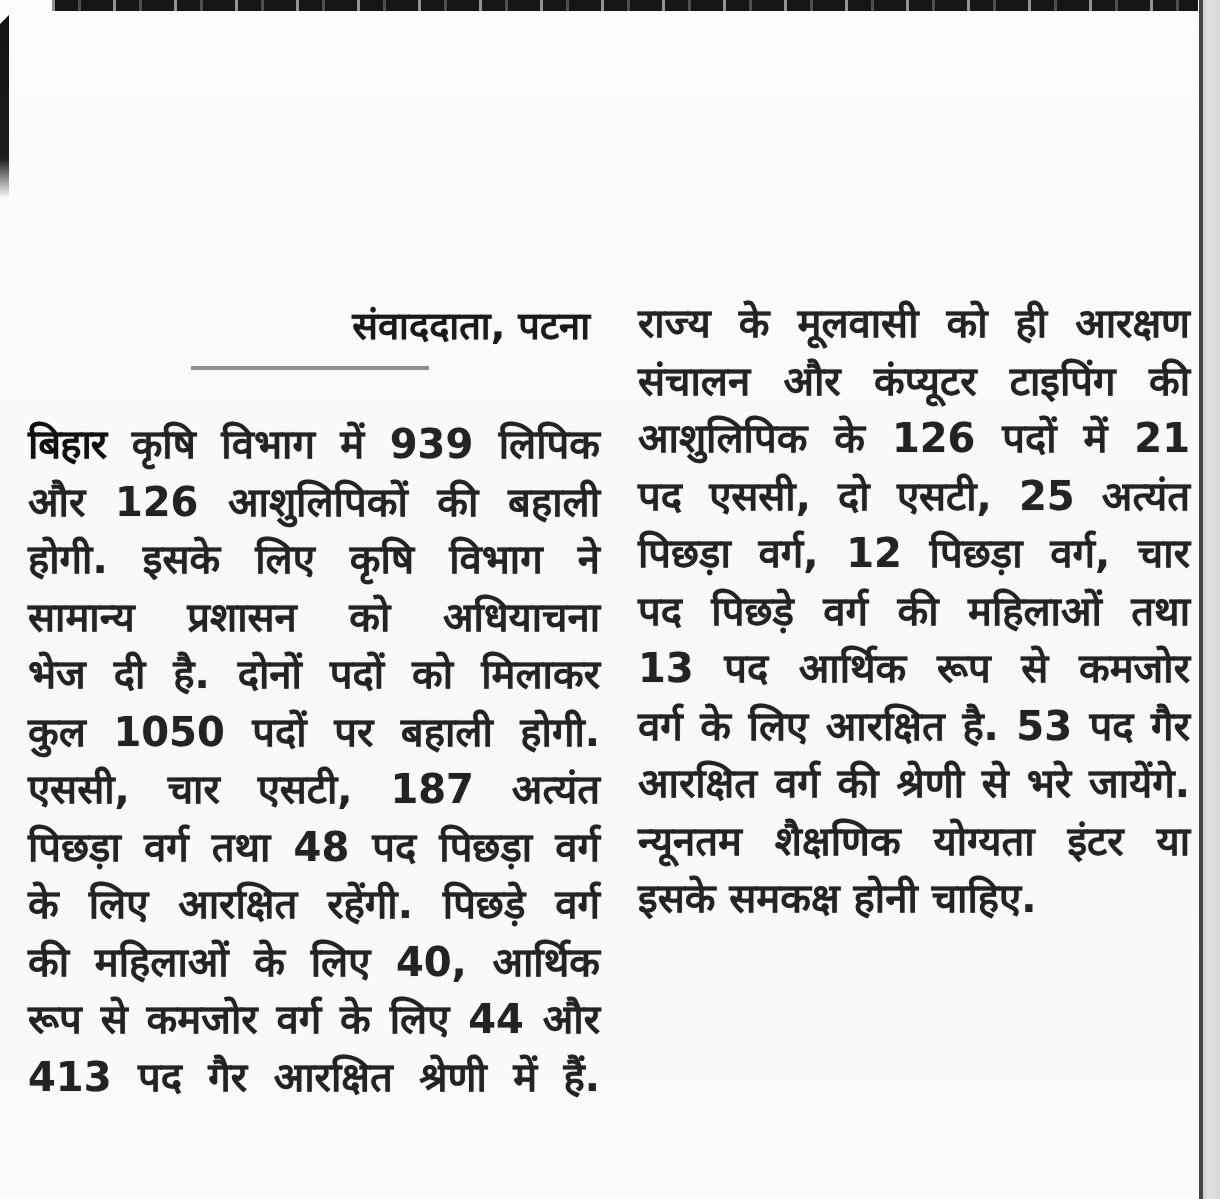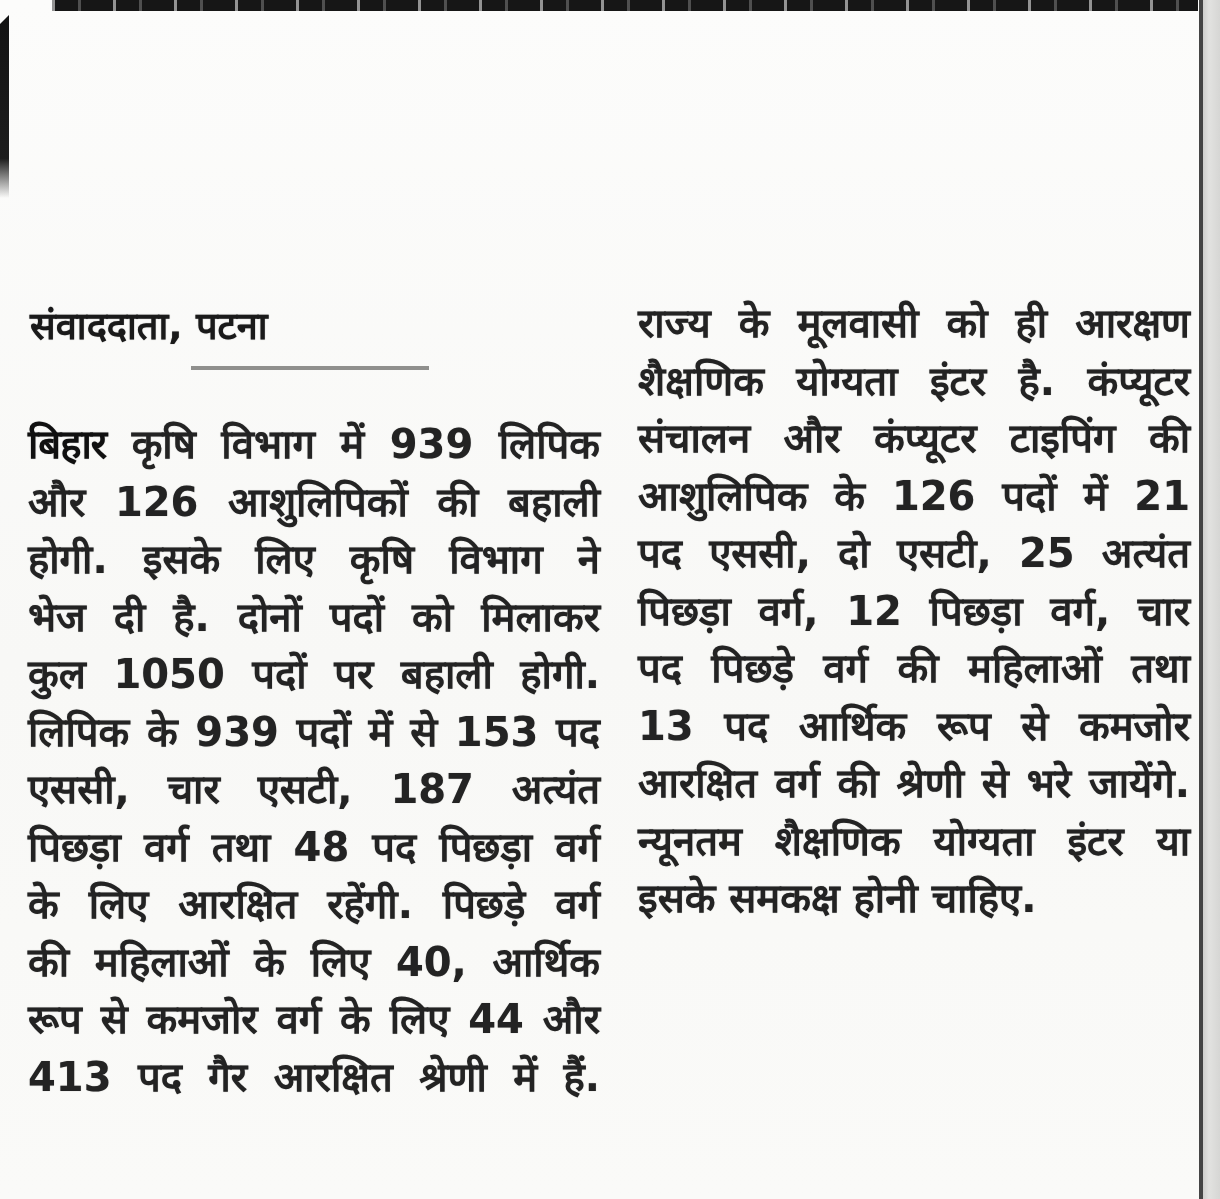--- a/index.html
+++ b/index.html
@@ -36,21 +36,21 @@
   .headline{
     position:absolute;left:26px;top:26px;width:1165px;z-index:2;
   }
   .headline-line{
     font-size:93px;line-height:127px;font-weight:800;
     letter-spacing:-3px;color:#121212;white-space:nowrap;
     text-shadow:0 0 1px rgba(0,0,0,.55);
   }
   
   .byline-wrap{
-    position:absolute;left:30px;top:298px;width:560px;text-align:left;
+    position:absolute;left:30px;top:298px;width:560px;text-align:right;
   }
   .byline{
     font-size:38px;font-weight:800;color:#1a1a1a;
     text-shadow:0 0 1px rgba(0,0,0,.45);
   }
   .byline-rule{
     width:238px;height:0;border-top:4px solid #8f8f8d;
     margin:16px auto 0;
   }
   
@@ -83,38 +83,38 @@
 
   <div class="byline-wrap">
     <div class="byline">संवाददाता, पटना</div>
     <div class="byline-rule"></div>
   </div>
 
   <div class="col col-left">
       <div class="body-line jl"><span class="lead">बिहार</span> कृषि विभाग में 939 लिपिक</div>
       <div class="body-line jl">और 126 आशुलिपिकों की बहाली</div>
       <div class="body-line jl">होगी. इसके लिए कृषि विभाग ने</div>
+      <div class="body-line jl">सामान्य प्रशासन को अधियाचना</div>
       <div class="body-line jl">भेज दी है. दोनों पदों को मिलाकर</div>
       <div class="body-line jl">कुल 1050 पदों पर बहाली होगी.</div>
-      <div class="body-line jl">लिपिक के 939 पदों में से 153 पद</div>
       <div class="body-line jl">एससी, चार एसटी, 187 अत्यंत</div>
       <div class="body-line jl">पिछड़ा वर्ग तथा 48 पद पिछड़ा वर्ग</div>
       <div class="body-line jl">के लिए आरक्षित रहेंगी. पिछड़े वर्ग</div>
       <div class="body-line jl">की महिलाओं के लिए 40, आर्थिक</div>
       <div class="body-line jl">रूप से कमजोर वर्ग के लिए 44 और</div>
       <div class="body-line jl">413 पद गैर आरक्षित श्रेणी में हैं.</div>
     </div>
 
   <div class="col col-right">
       <div class="body-line jl">राज्य के मूलवासी को ही आरक्षण</div>
-      <div class="body-line jl">शैक्षणिक योग्यता इंटर है. कंप्यूटर</div>
       <div class="body-line jl">संचालन और कंप्यूटर टाइपिंग की</div>
       <div class="body-line jl">आशुलिपिक के 126 पदों में 21</div>
       <div class="body-line jl">पद एससी, दो एसटी, 25 अत्यंत</div>
       <div class="body-line jl">पिछड़ा वर्ग, 12 पिछड़ा वर्ग, चार</div>
       <div class="body-line jl">पद पिछड़े वर्ग की महिलाओं तथा</div>
       <div class="body-line jl">13 पद आर्थिक रूप से कमजोर</div>
+      <div class="body-line jl">वर्ग के लिए आरक्षित है. 53 पद गैर</div>
       <div class="body-line jl">आरक्षित वर्ग की श्रेणी से भरे जायेंगे.</div>
       <div class="body-line jl">न्यूनतम शैक्षणिक योग्यता इंटर या</div>
       <div class="body-line">इसके समकक्ष होनी चाहिए.</div>
     </div>
 
 </div>
 
 </body></html>

